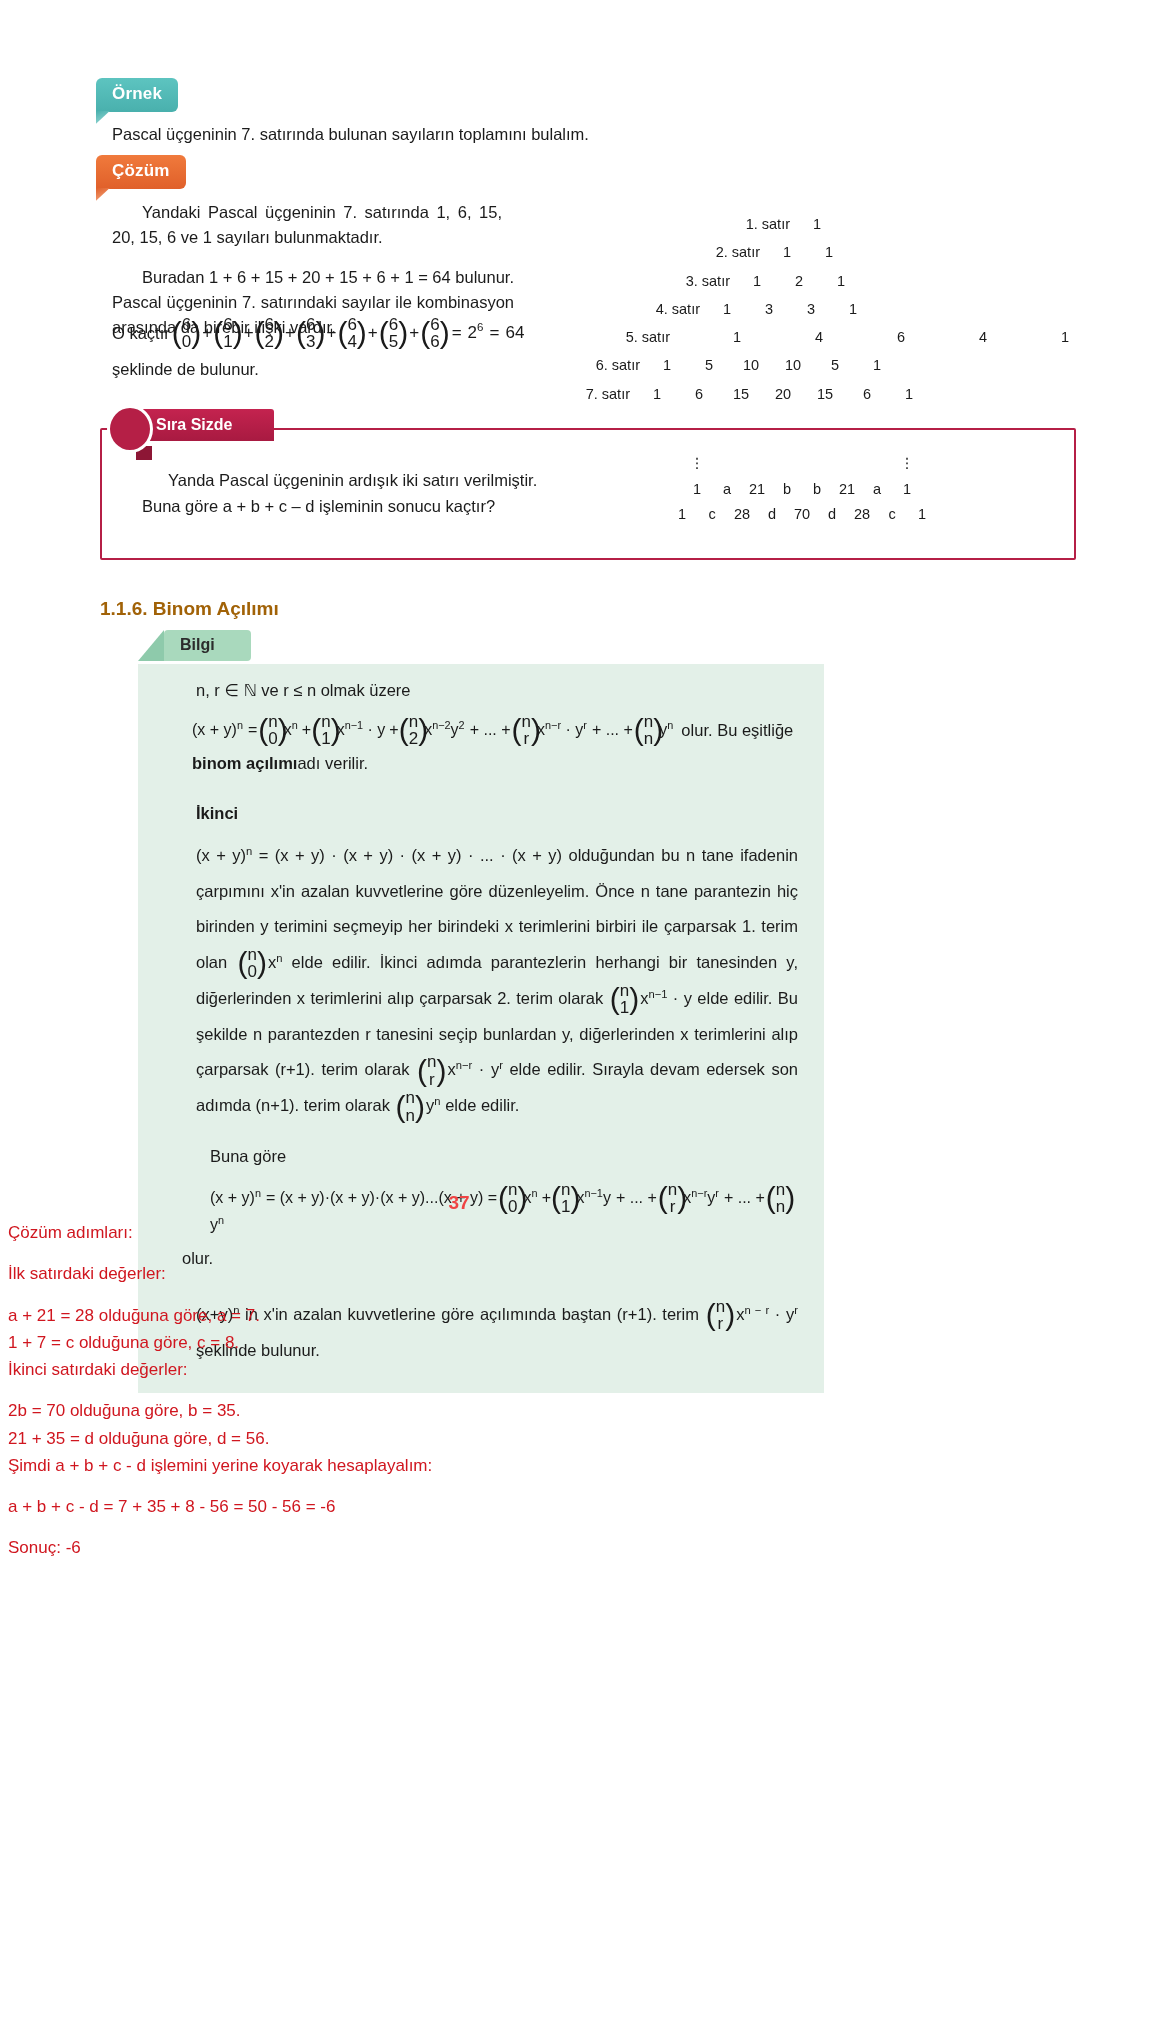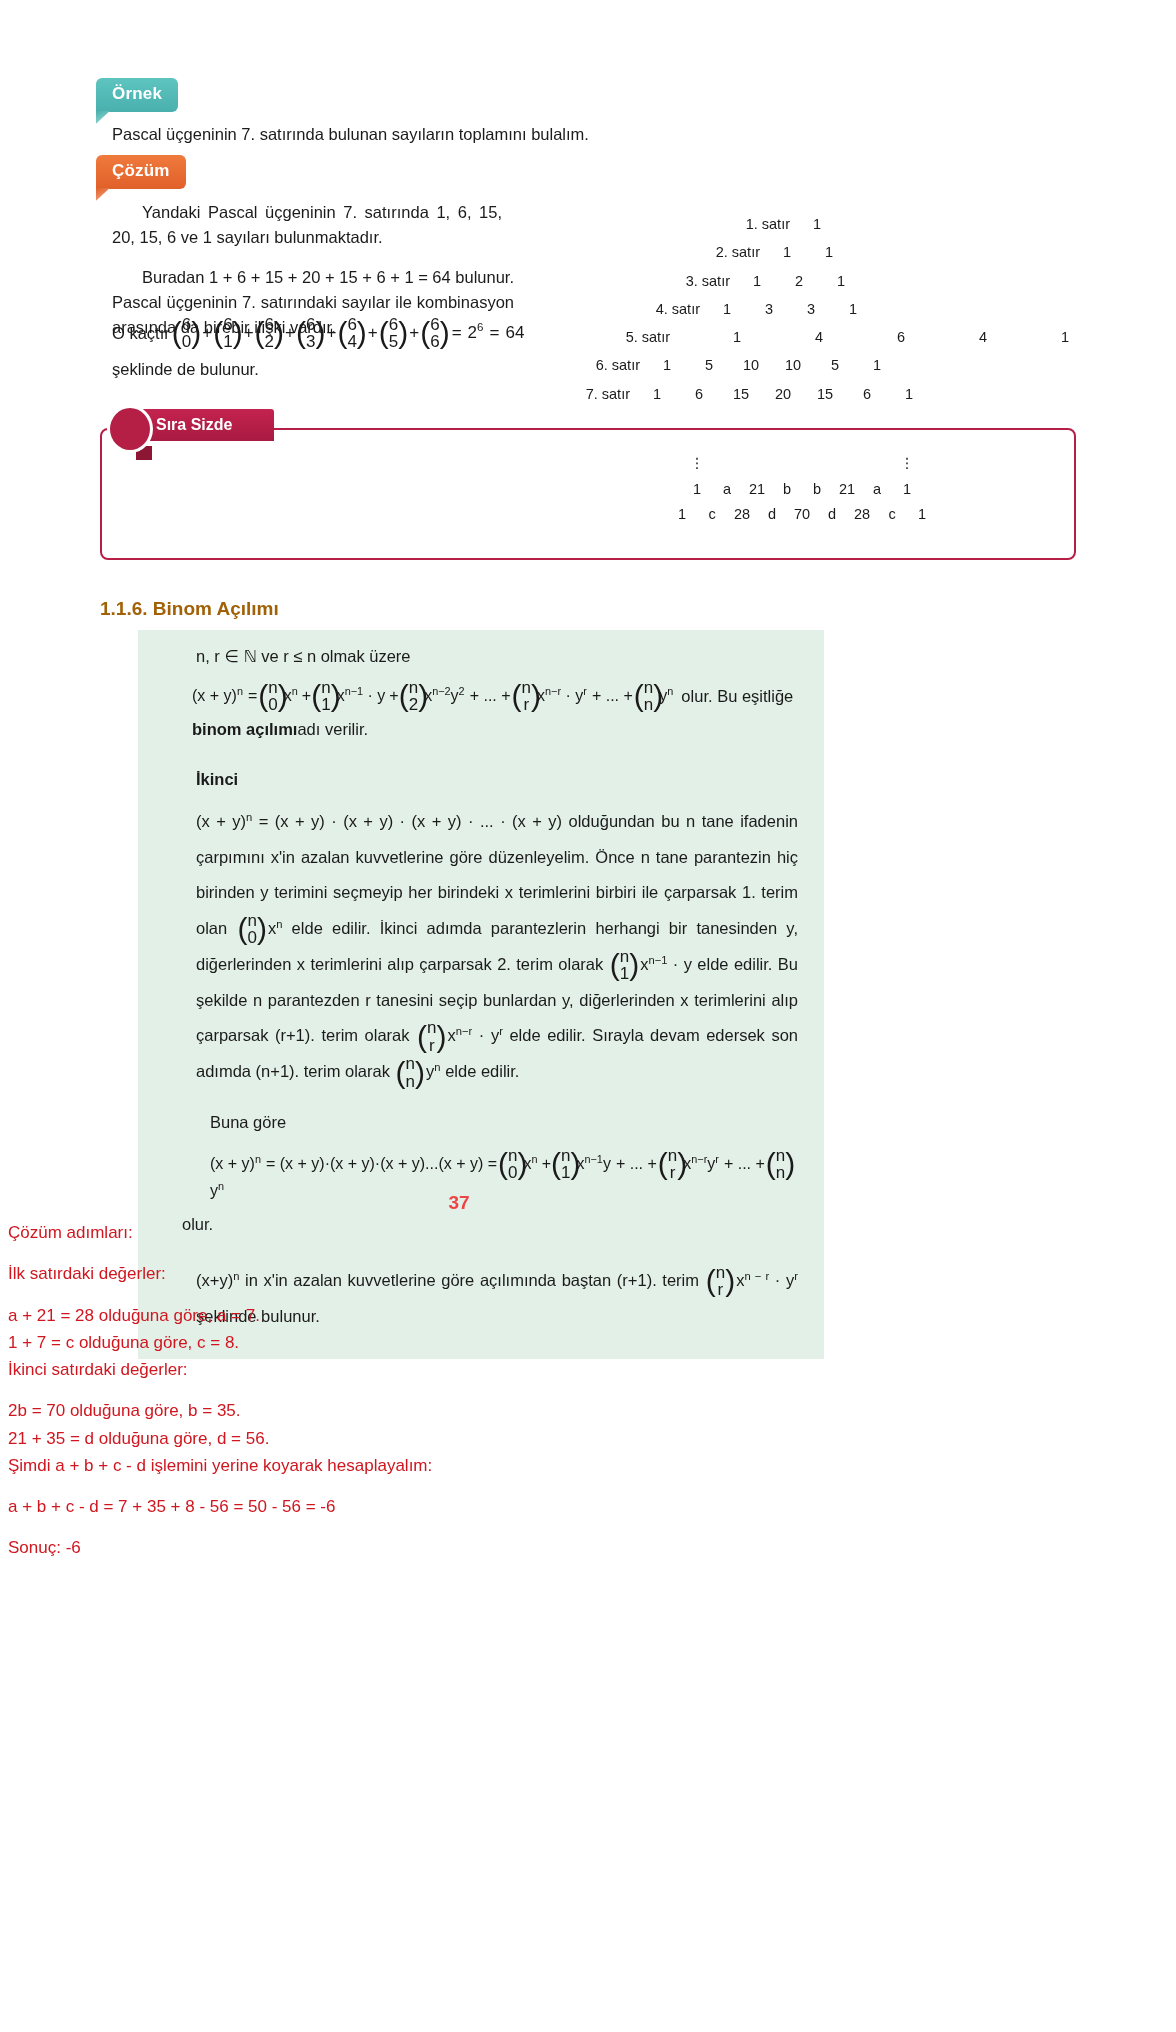--- a/index.html
+++ b/index.html
@@ -80,21 +80,21 @@
     white-space:nowrap;
   }
   .pascal .prow{ display:flex; align-items:baseline; }
   .pascal .lbl{ width:58px; text-align:right; padding-right:6px; }
   .pascal .num{ width:42px; text-align:center; }
 
   
   .sirasizde-wrap{
     position:relative;
     border:2px solid #b51f46;
-    border-radius:8px;
+    border-radius:2px;
   }
   .sira-tab{
     position:absolute;
     left:34px;top:-21px;
     background:linear-gradient(180deg,#c4234f 0%,#a81a41 100%);
     color:#fff;font-weight:bold;font-size:16px;
     padding:7px 42px 7px 20px;
     border-radius:3px 3px 0 0;
     z-index:3;
   }
@@ -298,20 +298,21 @@
   </div>
 
   <div class="sirasizde-wrap" style="position:absolute;left:100px;top:428px;width:972px;height:128px;">
 
     <div class="sira-nub"></div>
     <div class="sira-tab">
       <span>Sıra Sizde</span>
     </div>
     <div class="sira-circle"></div>
 
+    <div class="para" style="position:absolute;left:40px;top:38px;width:430px;text-indent:26px;line-height:1.55;">Yanda Pascal üçgeninin ardışık iki satırı verilmiştir. Buna göre a + b + c – d işleminin sonucu kaçtır?</div>
 
     <div style="position:absolute;left:580px;top:22px;font-size:14.5px;line-height:1.55;">
       <div style="display:flex;">
         <span style="width:30px;text-align:center;">⋮</span>
         <span style="width:30px;"></span>
           <span style="width:30px;"></span>
         <span style="width:30px;"></span>
           <span style="width:30px;"></span>
         <span style="width:30px;"></span>
           <span style="width:30px;"></span>
@@ -338,20 +339,26 @@
         <span style="width:30px;text-align:center;">c</span>
         <span style="width:30px;text-align:center;">1</span>
       </div>
     </div>
   </div>
 
   <div style="position:absolute;left:100px;top:598px;color:#a16207;font-weight:bold;font-size:19px;">1.1.6. Binom Açılımı</div>
 
   <div style="position:absolute;left:138px;top:630px;width:686px;">
 
+    <div style="position:relative;height:34px;">
+      <div class="bilgi-tab" style="position:absolute;left:26px;top:0;">
+        <span class="bilgi-fold"></span>
+        <span>Bilgi</span>
+      </div>
+    </div>
 
     <div class="bilgi-box" style="padding-top:14px;">
 
       <div class="para" style="padding-left:32px;">n, r ∈ ℕ ve r ≤ n olmak üzere</div>
 
       <div class="math" style="display:flex;align-items:center;flex-wrap:wrap;padding-left:28px;margin-top:10px;font-size:16px;line-height:1.9;">
         <span><span>(x + y)</span><sup>n</sup></span>
         <span style="padding:0 5px;">=</span>
 
         <span class="binom">

